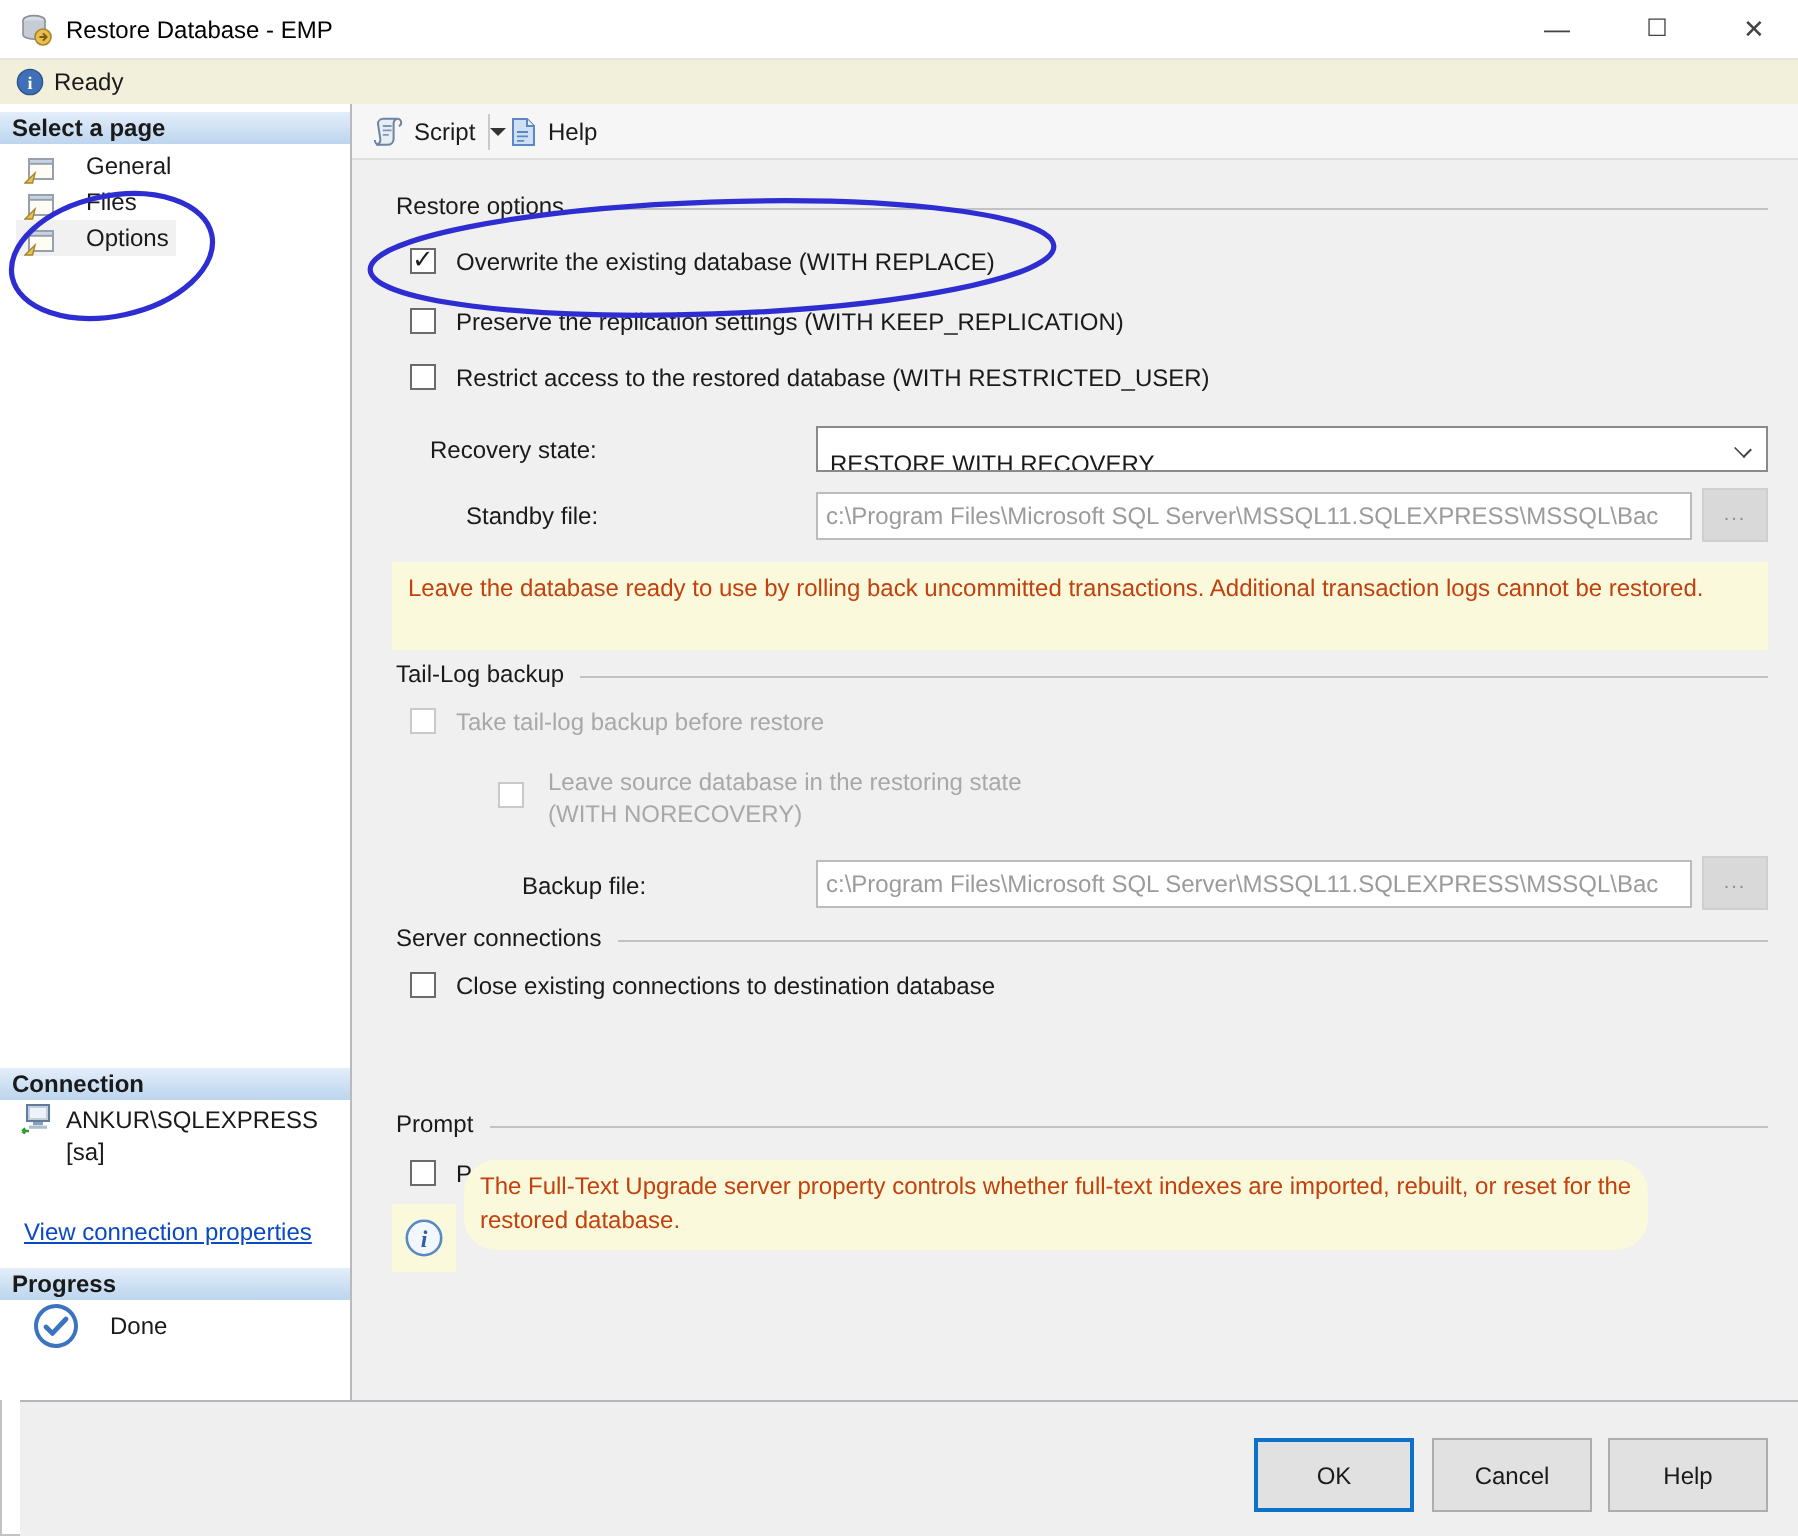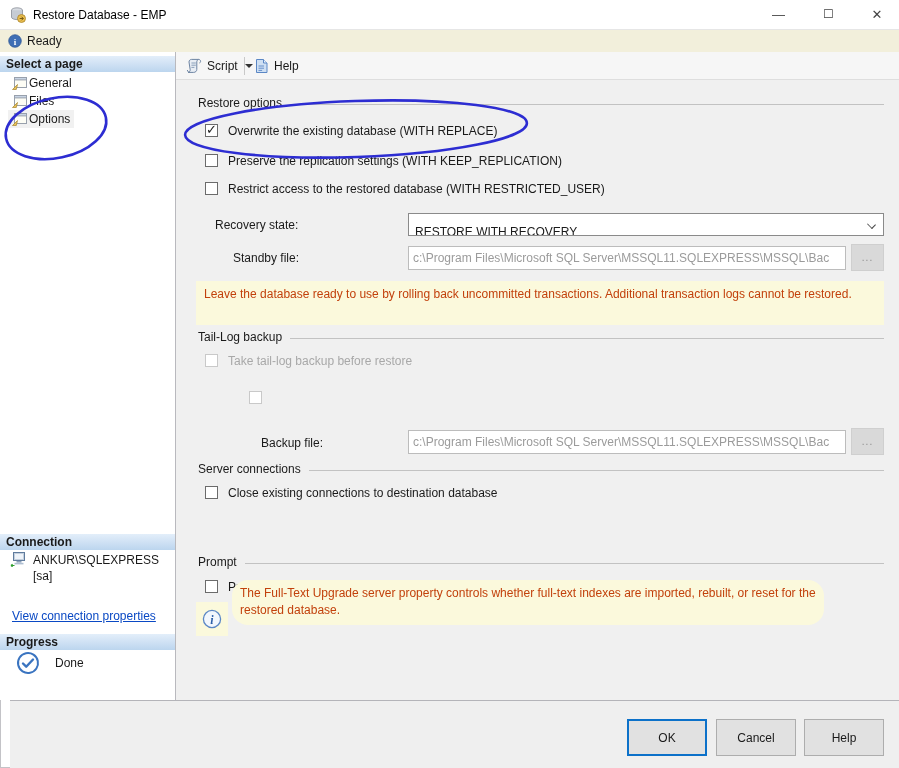--- a/index.html
+++ b/index.html
@@ -19,21 +19,21 @@
 
   
   .readybar { position:absolute; left:0; top:30px; width:899px; height:22px; background:#f2efdb; }
   .ready-icon { position:absolute; left:8px; top:4px; width:14px; height:14px; }
   .ready-text { position:absolute; left:27px; top:0; line-height:22px; color:#1a1a1a; }
 
   
   .sidebar { position:absolute; left:0; top:52px; width:176px; height:648px; background:#fff; border-right:1px solid #b9b9be; }
   .side-header { position:absolute; left:0; width:175px; height:17px; line-height:17px; padding-left:6px;
                  font-weight:bold; background:linear-gradient(#e3eefa,#bcd5ee); border-top:1px solid #fff; }
-  .side-item { position:absolute; left:8px; height:18px; display:flex; align-items:center; gap:2px; cursor:default; padding:0 4px; }
+  .side-item { position:absolute; left:8px; height:18px; display:flex; align-items:flex-end; gap:16px; cursor:default; padding:0 4px; }
   .side-item .lbl { line-height:18px; }
   .side-item.selected { background:#f1f1f1; }
   .conn-row { position:absolute; left:10px; display:flex; gap:6px; }
   .conn-label { line-height:16px; }
   .link { position:absolute; left:12px; color:#0a49c4; text-decoration:underline; cursor:pointer; }
   .done-row-label { position:absolute; left:55px; }
 
   
   .main { position:absolute; left:176px; top:52px; width:723px; height:648px; background:#f0f0f0; }
   .toolbar { position:absolute; left:176px; top:52px; width:723px; height:28px; background:#f6f6f6; border-bottom:1px solid #dedede; }
@@ -215,20 +215,24 @@
     <span class="t">Tail-Log backup</span>
       <div class="line"></div>
   </div>
 
   <div class="cb disabled" style="left:205px; top:354px;">
     <span class="box"></span>
     <span class="lbl">Take tail-log backup before restore</span>
   </div>
 
   <span class="box" style="position:absolute; left:249px; top:391px; width:13px; height:13px; background:#fff; border:1px solid #c9c9c9; display:block;"></span>
+  <div style="position:absolute; left:274px; top:383px; color:#a8a8a8; line-height:16px;">
+    <div>Leave source database in the restoring state</div>
+    <div>(WITH NORECOVERY)</div>
+  </div>
 
   <span class="field-label" style="left:233px; top:436px;margin-left:28px;">Backup file:</span>
   <div class="txt" style="left:408px; top:430px; width:438px;">c:\Program Files\Microsoft SQL Server\MSSQL11.SQLEXPRESS\MSSQL\Bac</div>
   <div class="browse" style="left:851px; top:428px;">...</div>
 
   <div class="group-h" style="left:198px; top:462px;">
     <span class="t">Server connections</span>
       <div class="line"></div>
   </div>
   <div class="cb" style="left:205px; top:486px;">

